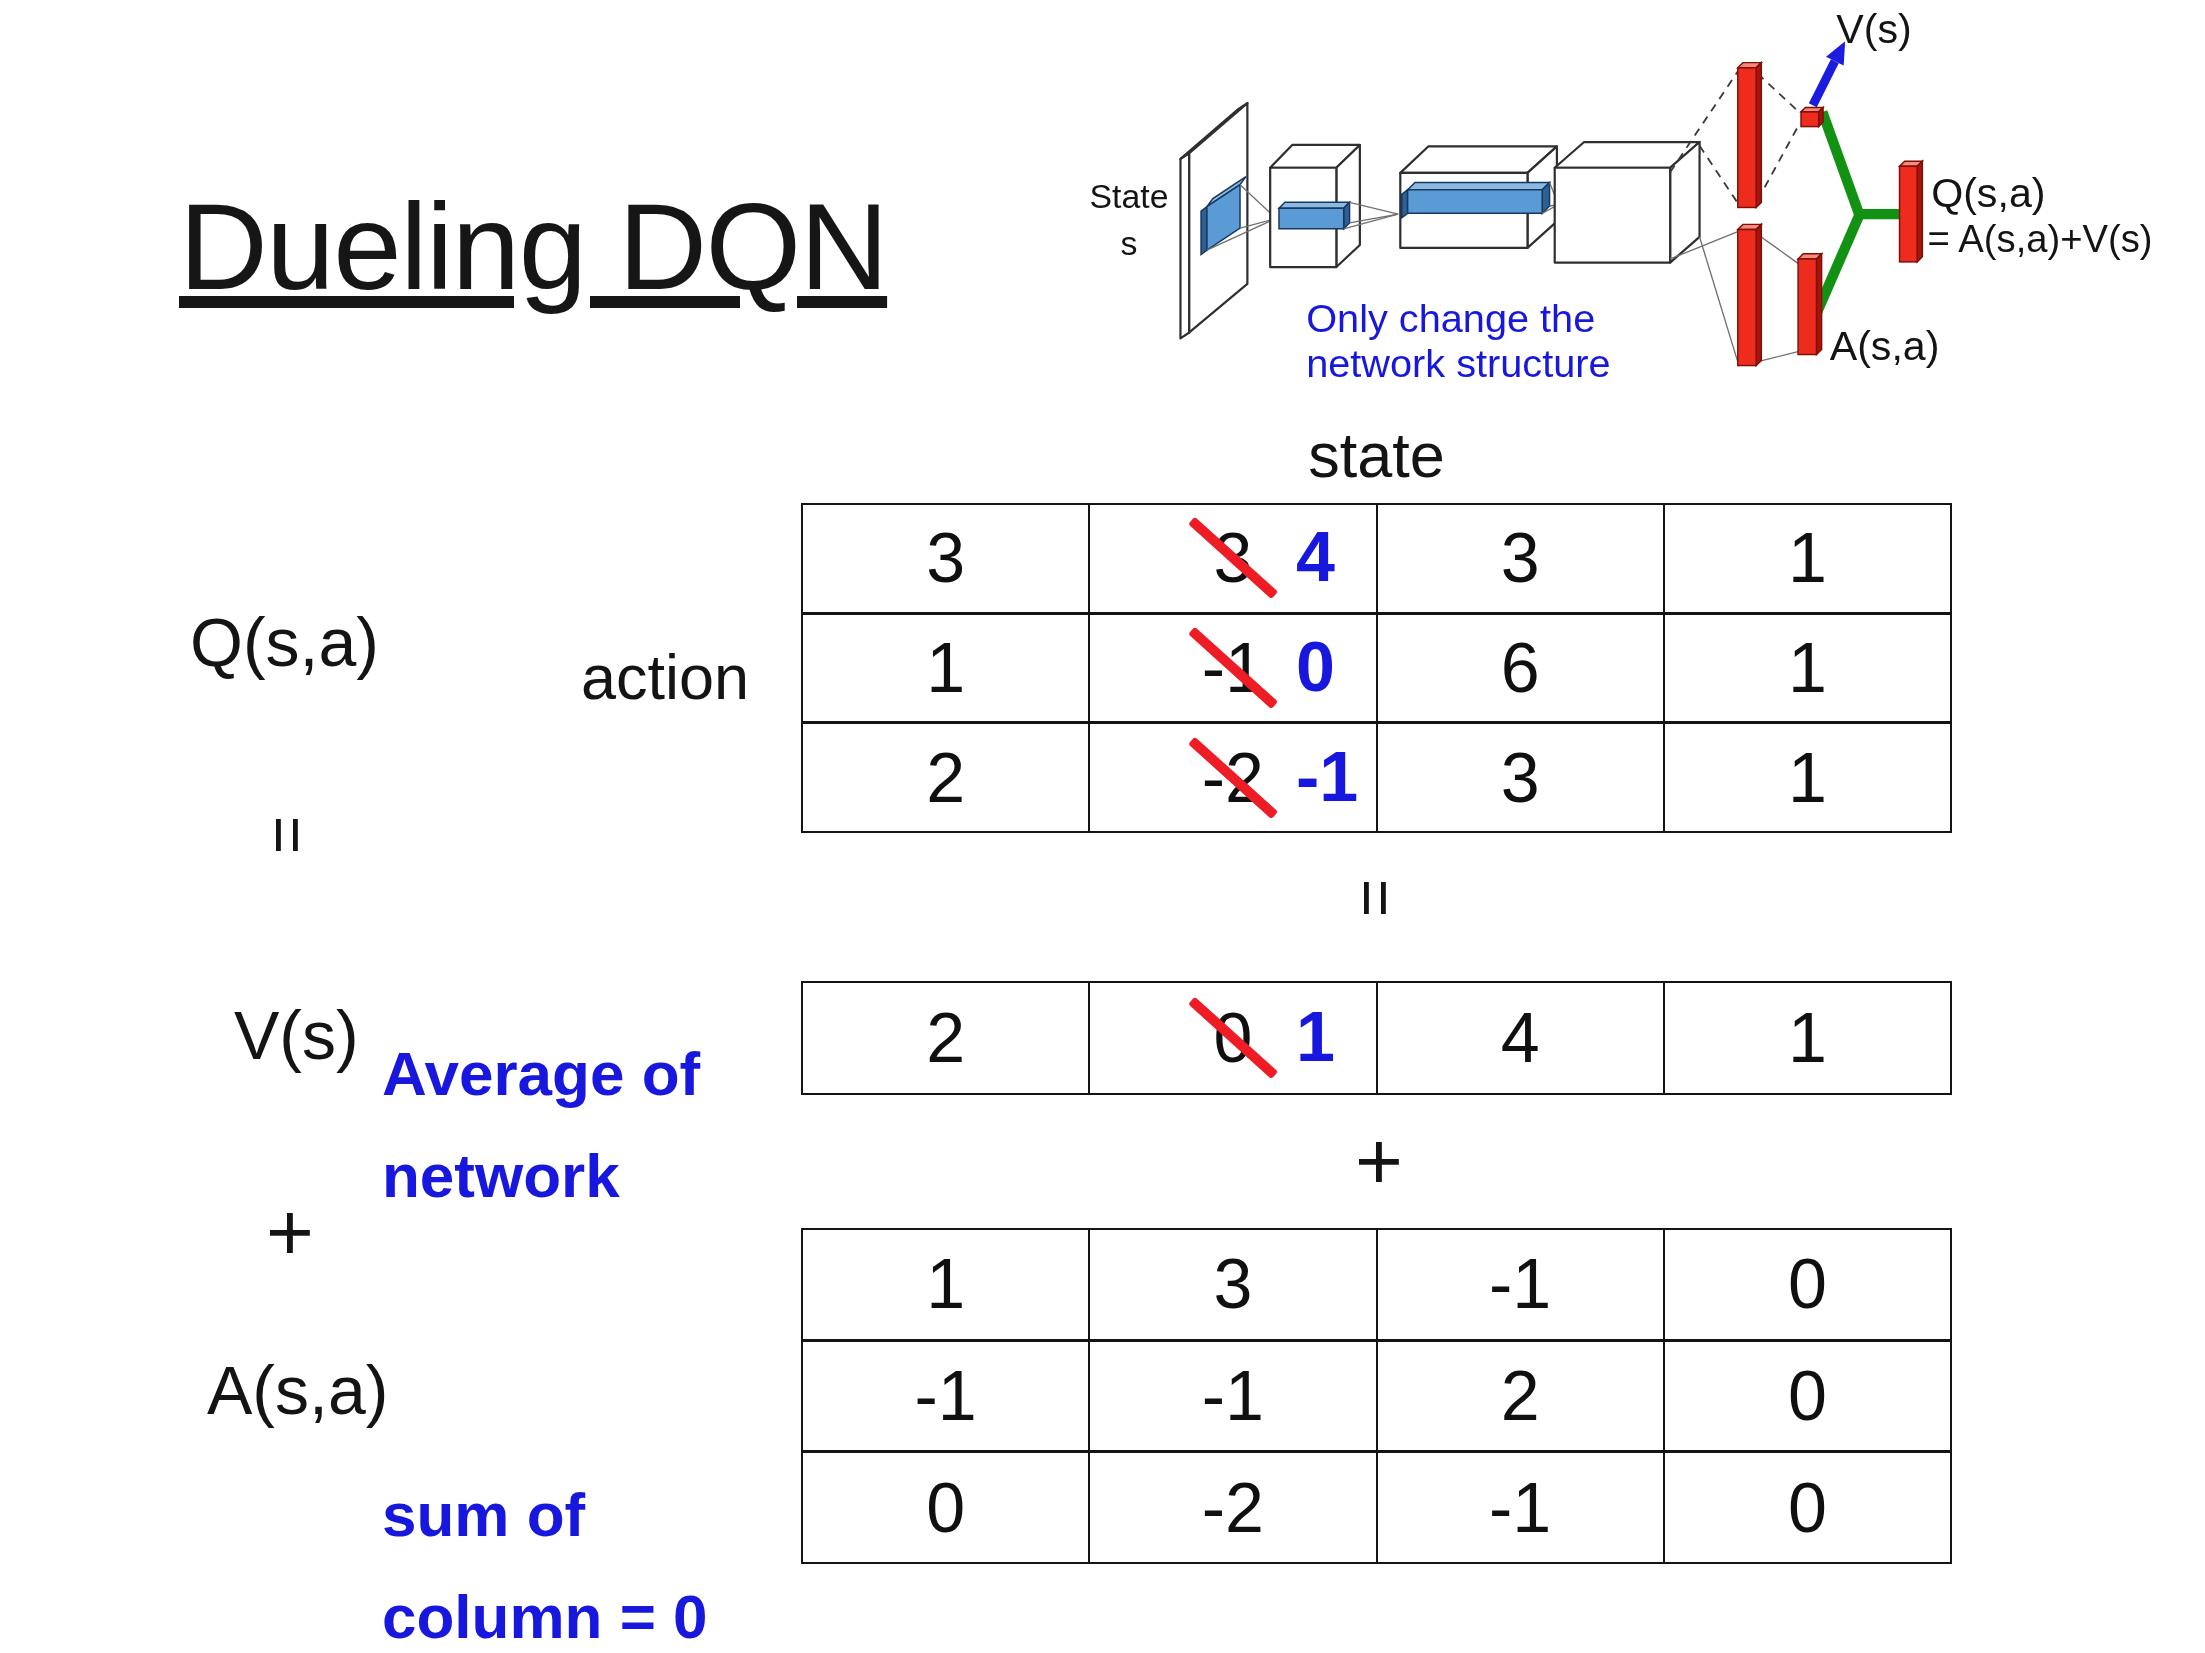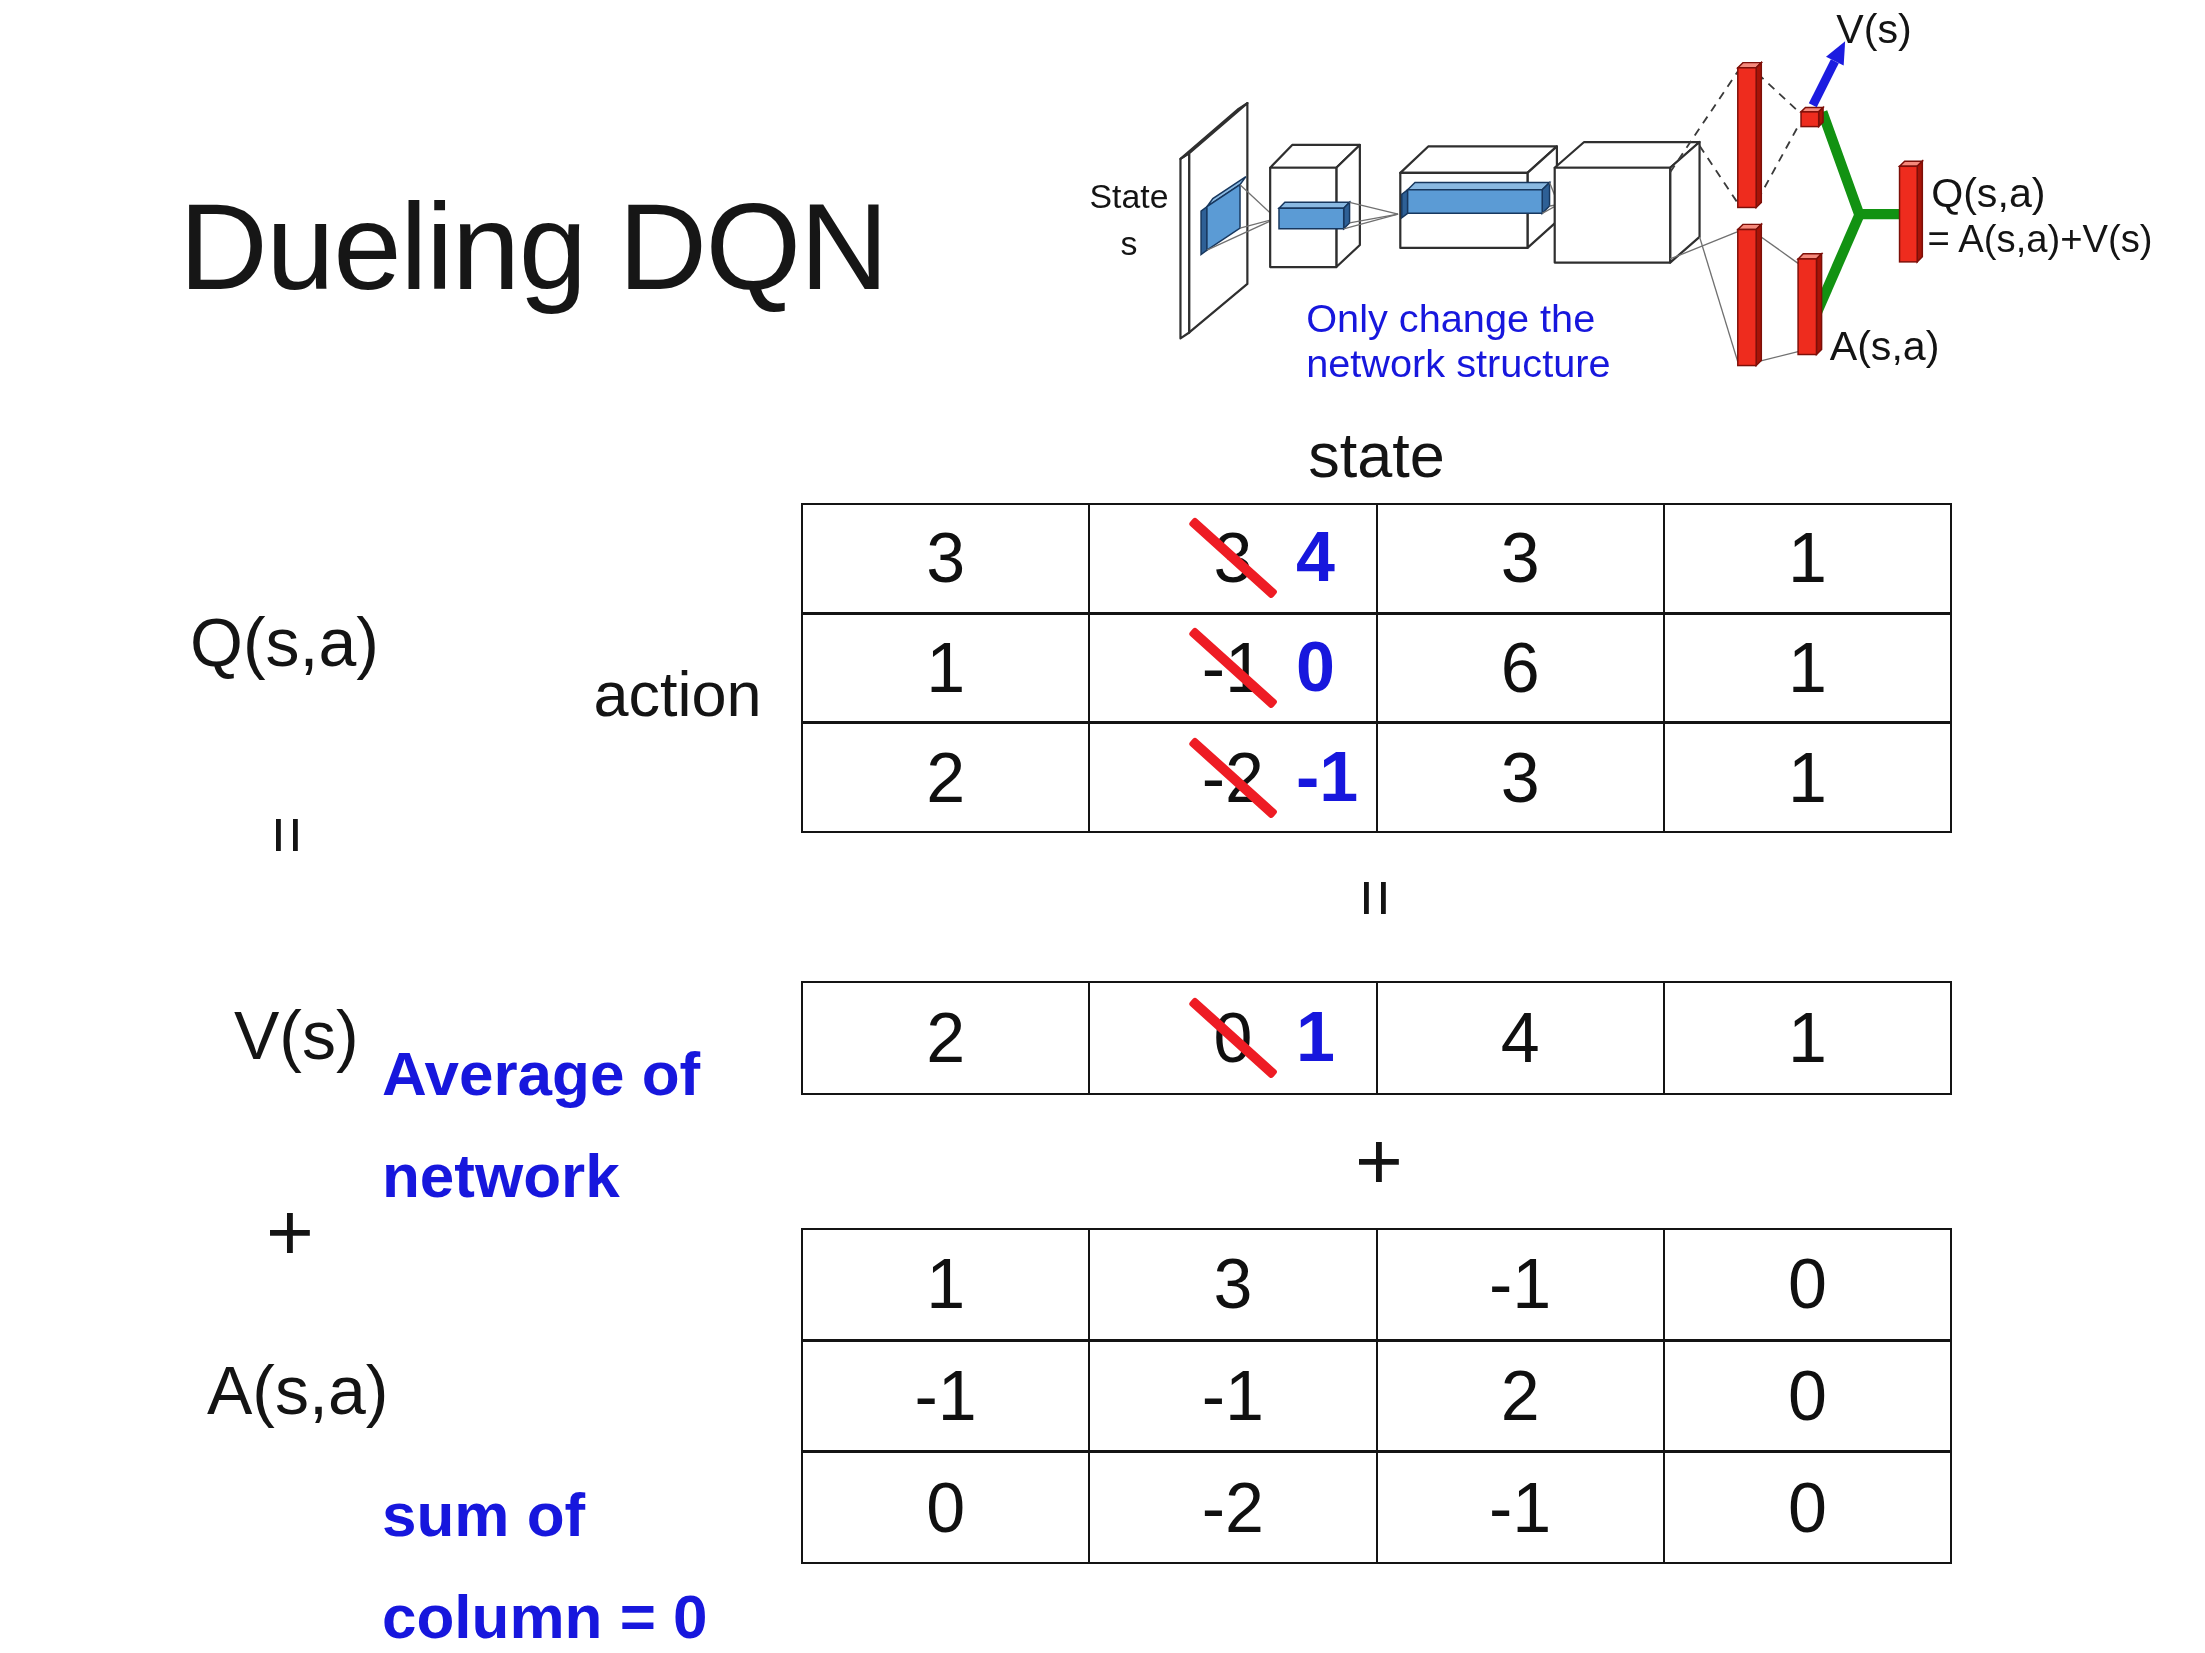--- a/index.html
+++ b/index.html
@@ -1,21 +1,21 @@
 <!DOCTYPE html>
 <html style="--highlight-blue: #1717dd; --strike-red: #ee1c24; --bar-red: #ee2c1e; --merge-green: #129212; --filter-blue: #5b9bd5; --text-black: #141414;font-size:11.8px"><head>
 <meta charset="utf-8">
 <style>
   html,body{margin:0;padding:0;background:#fff;}
   .slide{position:relative;width:2205px;height:1654px;background:#ffffff;overflow:hidden;
          font-family:"Liberation Sans", sans-serif;color:var(--text-black,#141414);}
 
   
   .title{position:absolute;left:179px;top:182px;font-size:123px;line-height:1.05;
-         color:#161616;letter-spacing:-1.5px;}
+         color:#161616;letter-spacing:-1.5px;text-decoration:underline;}
 
   
   .lbl{position:absolute;font-size:68px;color:#141414;white-space:nowrap;}
   .ctr{transform:translate(-50%,-50%);}
   .rot{transform:translate(-50%,-50%) rotate(90deg);}
   .plus{font-size:82px;}
   .hdr{position:absolute;font-size:63px;color:#141414;}
   .note{position:absolute;font-size:62px;line-height:1.64;color:var(--highlight-blue,#1717dd);white-space:nowrap;font-weight:bold;}
 
   
@@ -181,21 +181,21 @@
   <div class="note" style="left:382px;top:1023px;">
     <span>Average of</span><br>
     <span>network</span>
   </div>
   <div class="note" style="left:382px;top:1464px;">
     <span>sum of</span><br>
     <span>column = 0</span>
   </div>
 
   <div class="hdr" style="left:801px;top:419px;width:1151px;text-align:center;">state</div>
-  <div class="hdr" style="left:581px;top:658px;width:193px;text-align:center;">action</div>
+  <div class="hdr" style="left:581px;top:641px;width:193px;text-align:left;">action</div>
 
   <div class="grid" style="left:801px;top:503px;width:1151px;height:330px;">
       <div class="trow">
         <div class="tcell">
           <span class="num">3</span>
         </div>
         <div class="tcell">
           <span class="num struck">3</span>
           <span class="newnum">4</span>
         </div>

